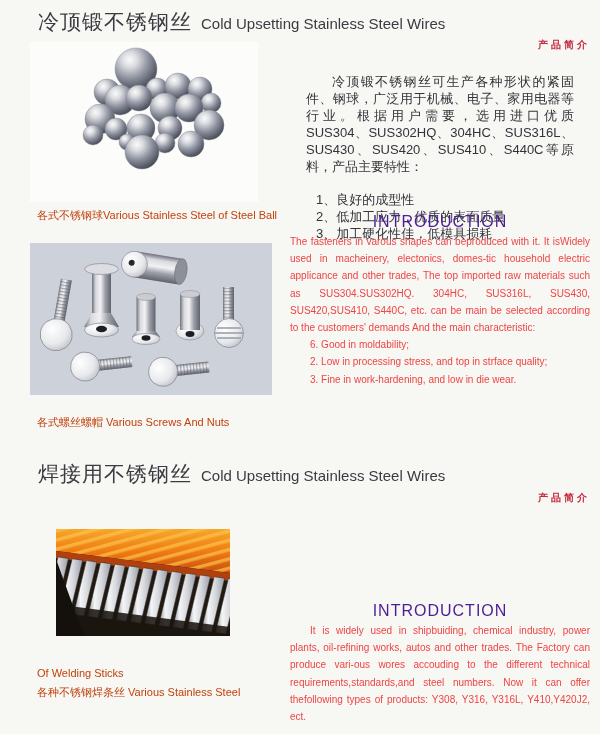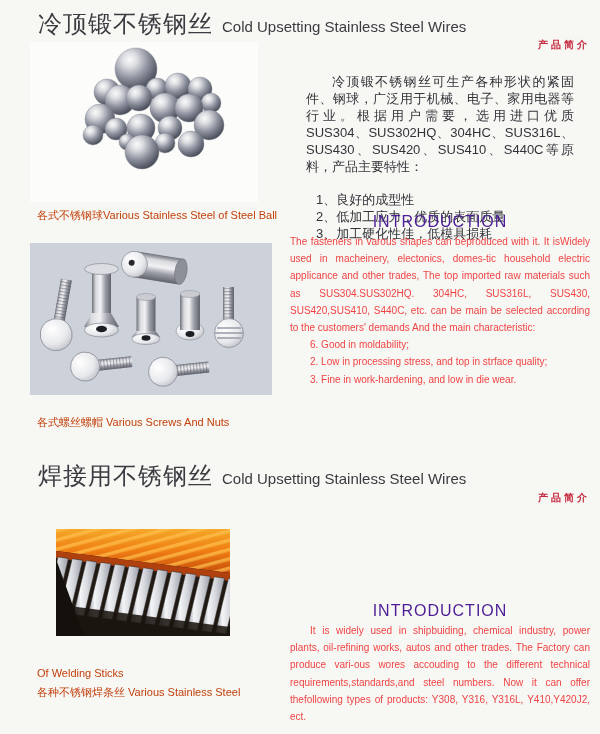--- a/index.html
+++ b/index.html
@@ -3,21 +3,21 @@
 <meta charset="utf-8">
 <style>
   html,body { margin:0; padding:0; }
   .page {
     position:relative; width:600px; height:734px;
     background:#f7f7f4; overflow:hidden;
     font-family:"Liberation Sans", sans-serif;
     color:#36373d;
   }
   .title { position:absolute; left:38px; white-space:nowrap; color:#3b3b41; }
-  .title .cn { font-size:24px; letter-spacing:1px; }
+  .title .cn { font-size:21px; letter-spacing:1px; }
   .title .en { font-size:15px; margin-left:9px; }
   #t1 { top:8px; }
   #t2 { top:460px; }
 
   .photo { position:absolute; }
   .photo svg { display:block; }
   #photo-balls   { left:30px; top:42px;  width:228px; height:160px; background:#fcfcfa; }
   #photo-screws  { left:30px; top:243px; width:242px; height:152px; }
   #photo-welding { left:56px; top:529px; width:174px; height:107px; }
 

